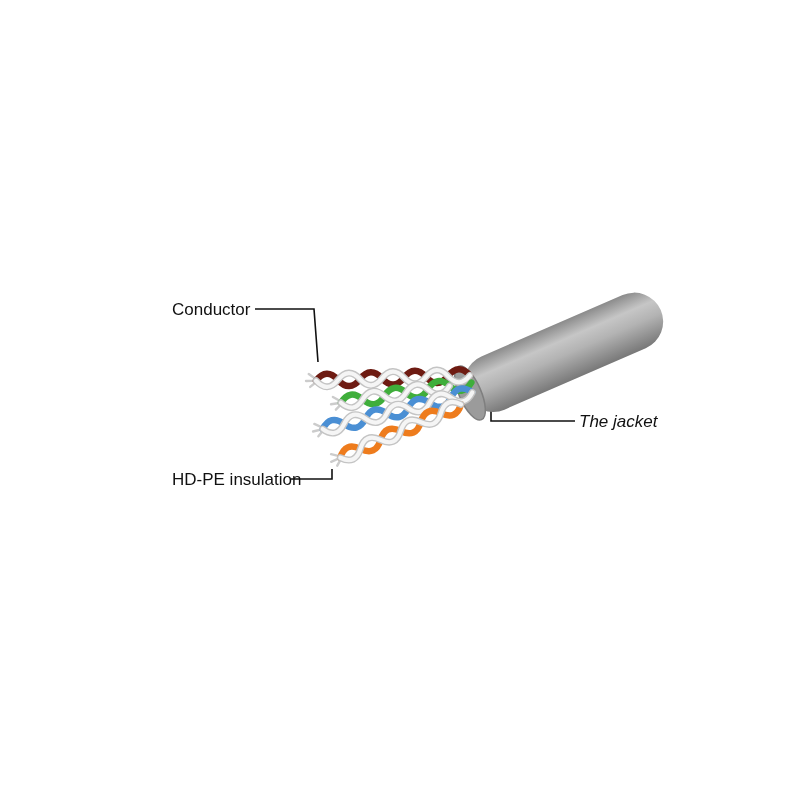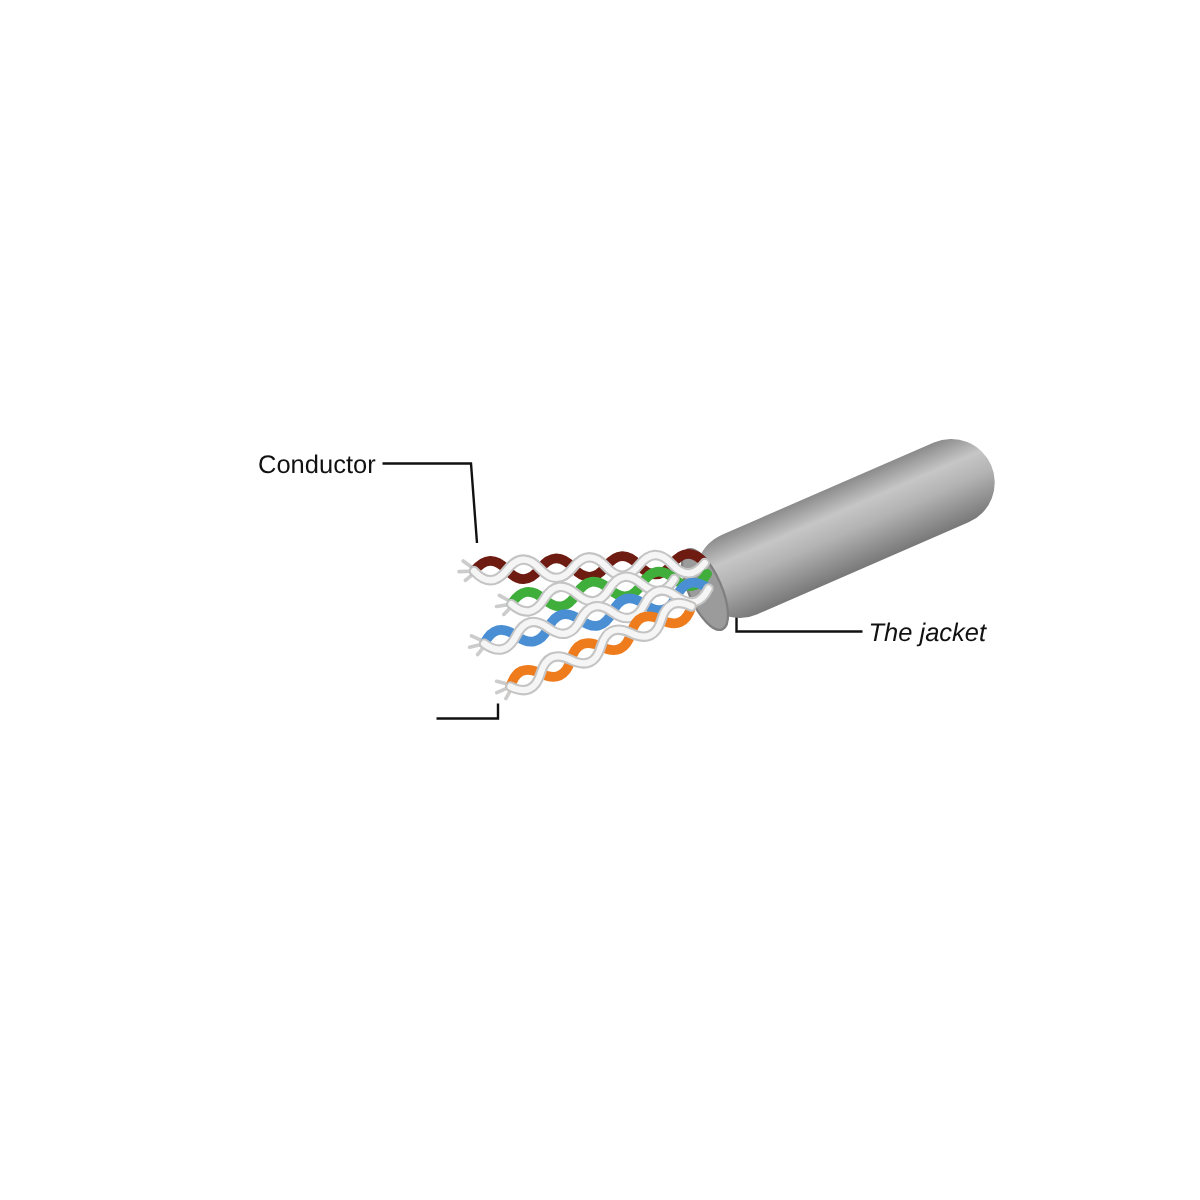--- a/index.html
+++ b/index.html
@@ -85,14 +85,15 @@
 
     <polyline points="255,309 314,309 318,362" fill="none" stroke-width="1.6" stroke="#111111"></polyline>
 
     <polyline points="291,479 332,479 332,469" fill="none" stroke-width="1.6" stroke="#111111"></polyline>
   </svg>
 
   <div class="callout conductor">Conductor</div>
 
   <div class="callout jacket">The jacket</div>
 
+  <div class="callout insulation">HD-PE insulation</div>
 
 </div>
 
 </body></html>

